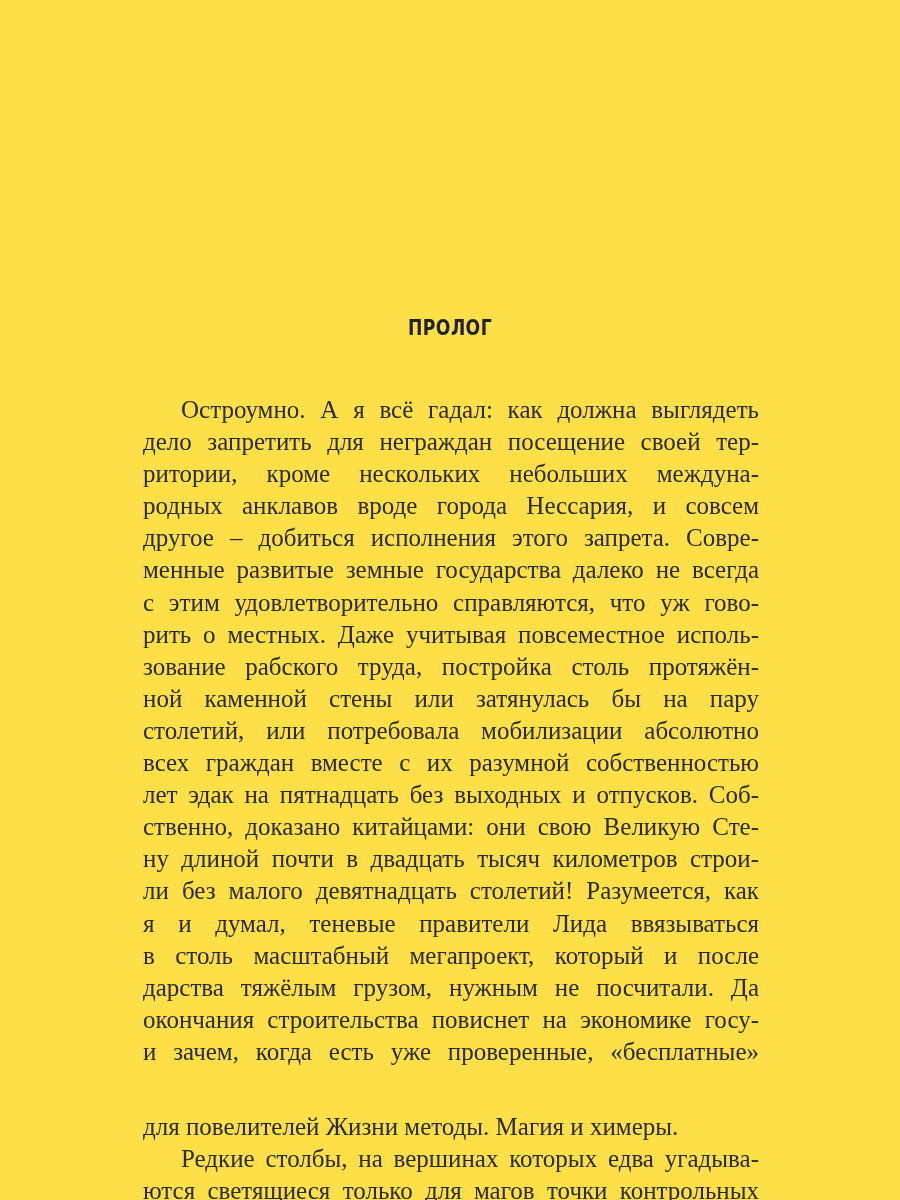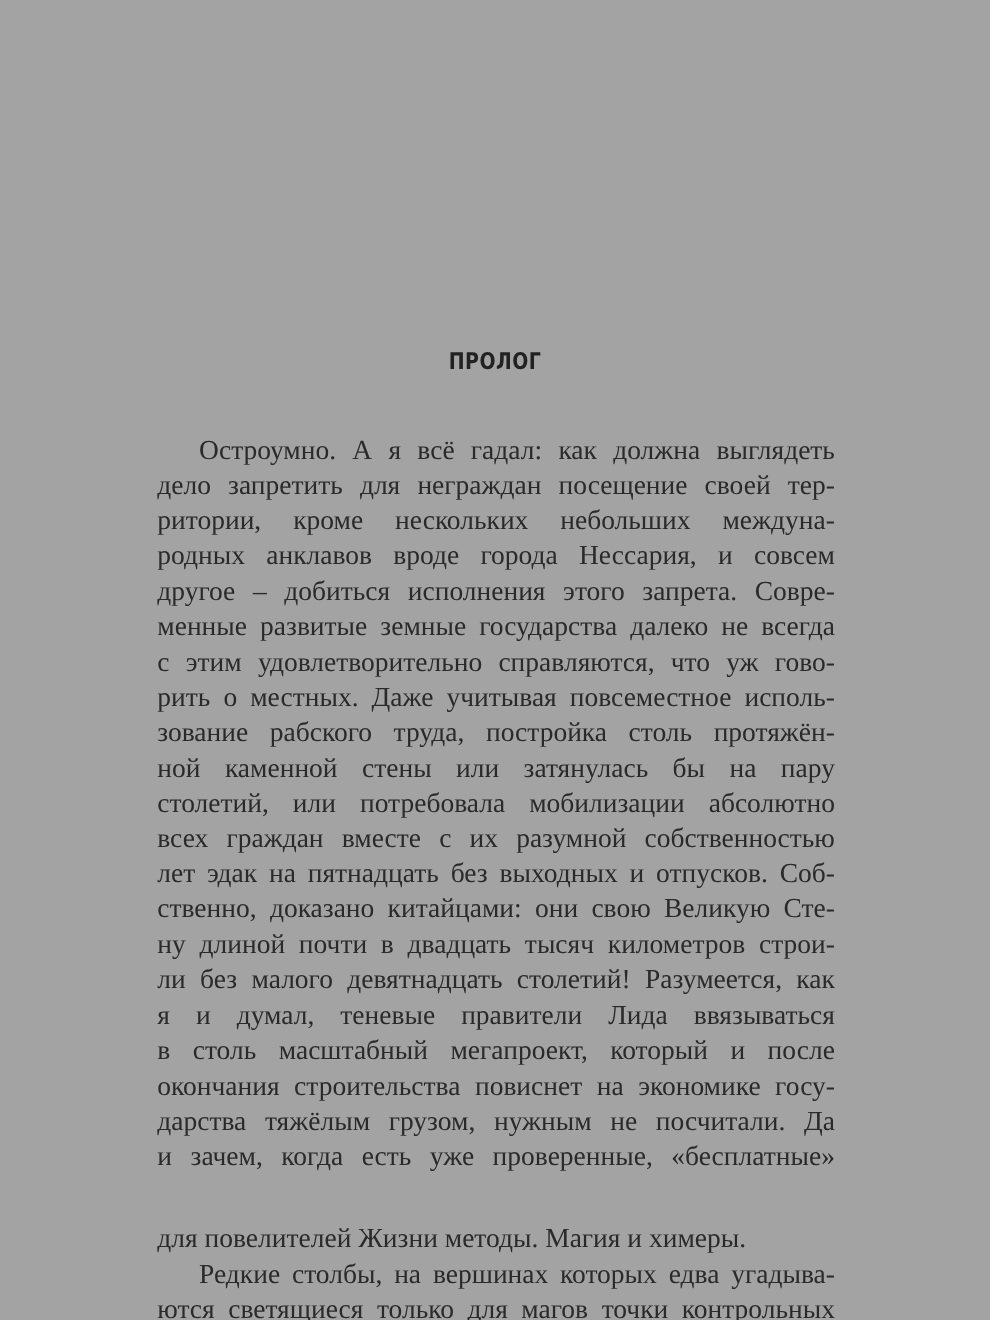--- a/index.html
+++ b/index.html
@@ -11,21 +11,21 @@
       width: 900px;
       height: 1200px;
       position: relative;
       overflow: hidden;
       color: #2a2a2a;
     }
     .page {
       position: absolute;
       left: 0; top: 0;
       width: 900px; height: 1200px;
-      background: #a3a3a3;
+      background: #fde047;
     }
     .chapter-title {
       position: absolute;
       top: 316px;
       left: 0;
       width: 900px;
       text-align: center;
       font-family: "DejaVu Sans", sans-serif;
       font-weight: bold;
       font-size: 21px;
@@ -78,22 +78,22 @@
       <span class="line">зование рабского труда, постройка столь протяжён-</span>
       <span class="line">ной каменной стены или затянулась бы на пару</span>
       <span class="line">столетий, или потребовала мобилизации абсолютно</span>
       <span class="line">всех граждан вместе с их разумной собственностью</span>
       <span class="line">лет эдак на пятнадцать без выходных и отпусков. Соб-</span>
       <span class="line">ственно, доказано китайцами: они свою Великую Сте-</span>
       <span class="line">ну длиной почти в двадцать тысяч километров строи-</span>
       <span class="line">ли без малого девятнадцать столетий! Разумеется, как</span>
       <span class="line">я и думал, теневые правители Лида ввязываться</span>
       <span class="line">в столь масштабный мегапроект, который и после</span>
+      <span class="line">дарства тяжёлым грузом, нужным не посчитали. Да</span>
       <span class="line">окончания строительства повиснет на экономике госу-</span>
-      <span class="line">дарства тяжёлым грузом, нужным не посчитали. Да</span>
       <span class="line">и зачем, когда есть уже проверенные, «бесплатные»</span>
       <span class="line last">для повелителей Жизни методы. Магия и химеры.</span>
     </div>
     <div>
       <span class="line indent">Редкие столбы, на вершинах которых едва угадыва-</span>
       <span class="line">ются светящиеся только для магов точки контрольных</span>
     </div>
   </div>
 </div>
 

